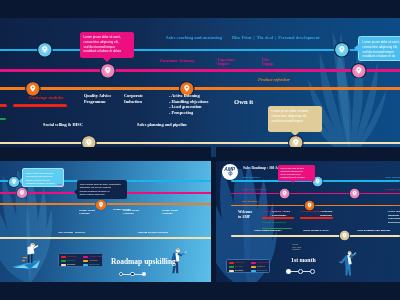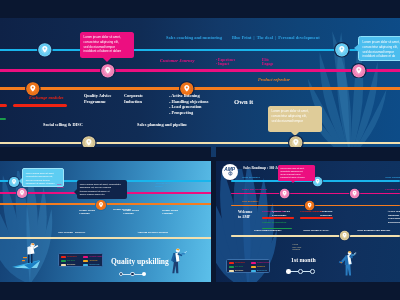--- a/index.html
+++ b/index.html
@@ -235,21 +235,21 @@
         <div style="position:absolute;left:30.5px;top:1.4px;color:#ec0f80;font-size:1.9px;font-family:'Liberation Sans',sans-serif;white-space:nowrap">Product Upskill</div>
         <div style="position:absolute;left:1.8px;top:5.9px;width:5px;height:1.9px;border-radius:0.4px;background:#1a9c4b"></div>
         <div style="position:absolute;left:8px;top:5.4px;color:#1a9c4b;font-size:1.9px;font-family:'Liberation Sans',sans-serif;white-space:nowrap">Soft skills</div>
         <div style="position:absolute;left:24.3px;top:5.9px;width:5px;height:1.9px;border-radius:0.4px;background:#f4a81f"></div>
         <div style="position:absolute;left:30.5px;top:5.4px;color:#f4a81f;font-size:1.9px;font-family:'Liberation Sans',sans-serif;white-space:nowrap">Technical</div>
         <div style="position:absolute;left:1.8px;top:9.9px;width:5px;height:1.9px;border-radius:0.4px;background:#f2e0ae"></div>
         <div style="position:absolute;left:8px;top:9.4px;color:#f2e0ae;font-size:1.9px;font-family:'Liberation Sans',sans-serif;white-space:nowrap">Exchange</div>
         <div style="position:absolute;left:24.3px;top:9.9px;width:5px;height:1.9px;border-radius:0.4px;background:#3fb6e8"></div>
         <div style="position:absolute;left:30.5px;top:9.4px;color:#3fb6e8;font-size:1.9px;font-family:'Liberation Sans',sans-serif;white-space:nowrap">Behavioural</div>
       </div>
-<div class="lbl" style="left:111px;top:96px;color:#ffffff;font-size:7.5px;font-weight:bold">Quality upskilling</div>
+<div class="lbl" style="left:111px;top:96px;color:#ffffff;font-size:7.5px;font-weight:bold">Roadmap upskilling</div>
 <div style="position:absolute;left:119px;top:111px;width:27px;height:4.4px">
         <div style="position:absolute;left:2.2px;top:1.85px;width:22.6px;height:0.7px;background:#cfe6f5"></div>
         <div style="position:absolute;left:0px;top:0;width:4.4px;height:4.4px;border-radius:50%;background:#12264e;border:0.7px solid #cfe6f5;box-sizing:border-box"></div>
         <div style="position:absolute;left:11.3px;top:0;width:4.4px;height:4.4px;border-radius:50%;background:#12264e;border:0.7px solid #cfe6f5;box-sizing:border-box"></div>
         <div style="position:absolute;left:22.6px;top:0;width:4.4px;height:4.4px;border-radius:50%;background:#ffffff"></div>
       </div>
 </div>
 <div class="panel" id="p3">
 <svg class="frond" style="left:-14px;top:8px" width="112" height="122" viewBox="0 0 112 122">
         <g fill="#17477f" opacity="1">

